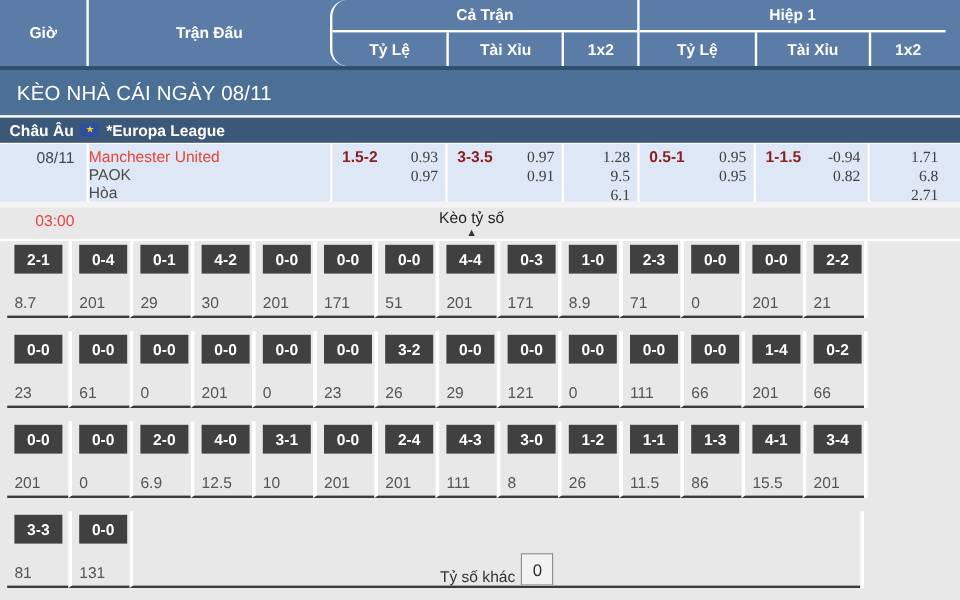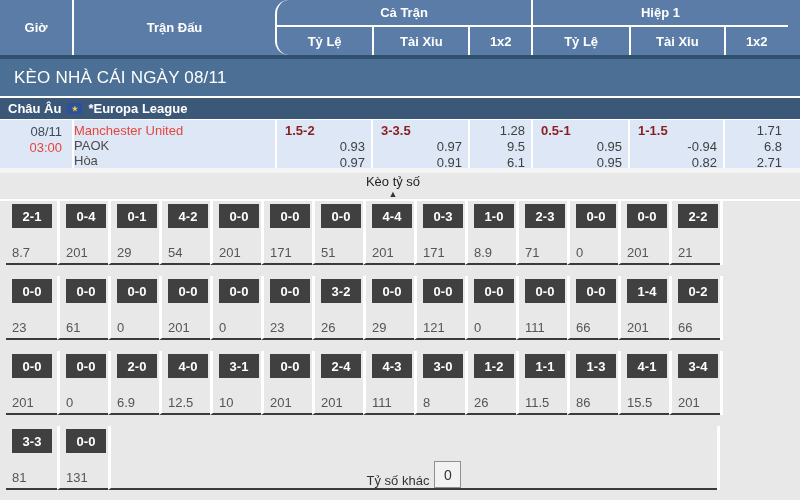--- a/index.html
+++ b/index.html
@@ -34,26 +34,26 @@
              padding-left:14px; font-size:17px; font-weight:500; letter-spacing:.2px; }
   
   .league-bar { height:24px; background:#3c5878; border-top:2px solid #fff; border-bottom:1px solid #fff;
                 color:#fff; font-weight:bold; display:flex; align-items:center; padding-left:8px; gap:6px; }
   .eu-flag { width:15px; height:11px; background:#2d4f9e; border-radius:2px; display:inline-flex;
              align-items:center; justify-content:center; color:#f7d117; font-size:7px; line-height:1; }
   
   .match-row { height:48px; background:#dde7f5; display:flex; }
   .match-row > div { height:100%; }
   .mtime { text-align:right; padding:4px 10px 0 0; line-height:16px; color:#3d4a57; }
-  .mtime .t-red { color:#e8443d; }
+  .mtime .t-red { color:#e8443d;margin-top:36px; }
   .mteams { padding:3px 0 0 0; line-height:15px; color:#4b4b4b; }
   .mteams .home { color:#e8443d; }
-  .odds-cell { display:flex; justify-content:space-between; padding-top:3px;flex-direction:column; }
+  .odds-cell { display:flex; justify-content:space-between; padding-top:3px; }
   .odds-line { color:#8a1e1e; font-weight:bold; padding-left:8px; line-height:16px; }
-  .odds-vals { text-align:right; padding-right:6px; color:#3f3f3f; line-height:16px; }
+  .odds-vals { text-align:right; padding-right:6px; color:#3f3f3f; line-height:16px;font-family:Liberation Serif, serif; }
   .odds-vals.full { width:100%; }
   
   .score-section { background:#e8e8e8; }
   .light-strip { height:5px; background:#f4f4f4; }
   .score-hdr { height:26px; display:flex; align-items:center; justify-content:flex-end;
                padding:0 26px 0 12px; color:#1f1f1f;flex-direction:column; }
   .collapse { font-size:9px; color:#333; cursor:pointer; }
   .score-row { display:flex; padding-left:6px; margin-bottom:11px; }
   .score-row.first { border-top:2px solid #fff; }
   .score-cell { width:51px; height:64px; background:#e8e8e8; border-bottom:2px solid #3b3b3b;
@@ -170,21 +170,21 @@
         <div class="score-cell">
           <div class="score-box">0-4</div>
           <div class="score-odds">201</div>
         </div>
         <div class="score-cell">
           <div class="score-box">0-1</div>
           <div class="score-odds">29</div>
         </div>
         <div class="score-cell">
           <div class="score-box">4-2</div>
-          <div class="score-odds">54</div>
+          <div class="score-odds">30</div>
         </div>
         <div class="score-cell">
           <div class="score-box">0-0</div>
           <div class="score-odds">201</div>
         </div>
         <div class="score-cell">
           <div class="score-box">0-0</div>
           <div class="score-odds">171</div>
         </div>
         <div class="score-cell">

